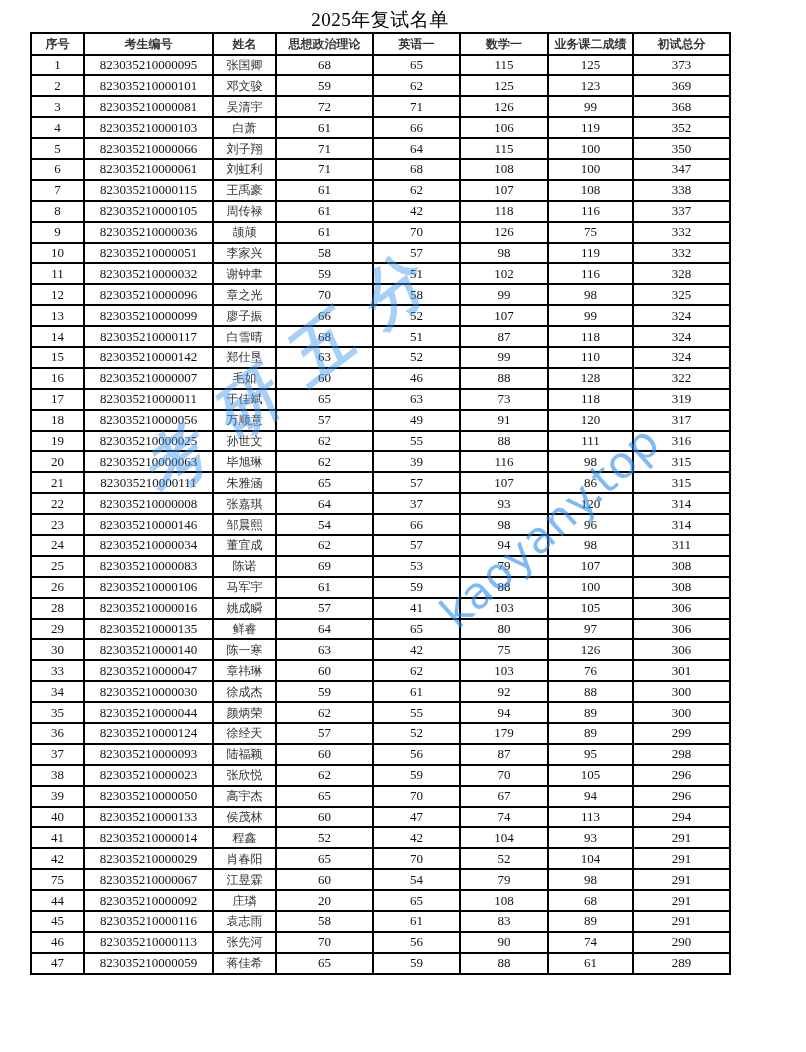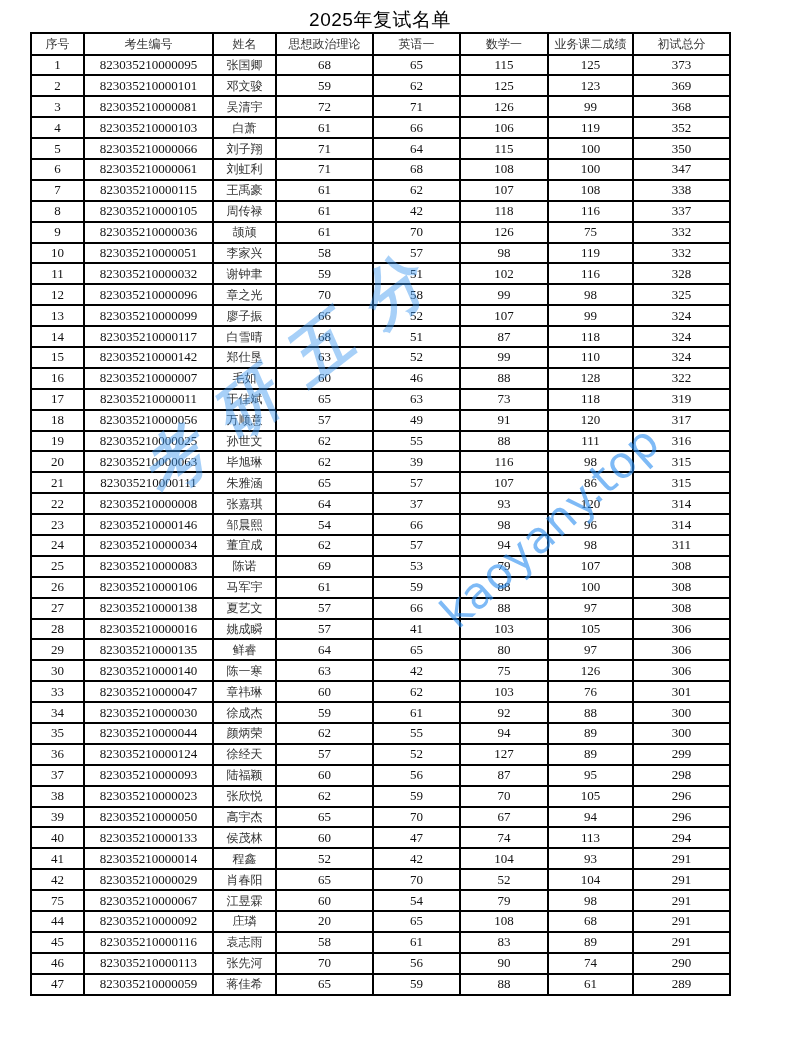--- a/index.html
+++ b/index.html
@@ -1,31 +1,31 @@
 <!DOCTYPE html>
 <html><head>
 <meta charset="utf-8">
 <style>
   html, body { margin: 0; padding: 0; background: #ffffff; }
   body { width: 806px; height: 1052px; position: relative; overflow: hidden; }
   .title {
     position: absolute; left: 0; top: 9px; width: 760px; text-align: center;
-    font-family: Liberation Sans, sans-serif; font-size: 19px; color: #000;
+    font-family: Liberation Serif, serif; font-size: 19px; color: #000;
     letter-spacing: 0.5px; line-height: 22px;
   }
   table.roster {
     position: absolute; left: 30px; top: 32px;
     border-collapse: collapse; table-layout: fixed;
     font-family: "Liberation Serif", "DejaVu Serif", serif; font-size: 13px; color: #111;
   }
   table.roster th, table.roster td {
     border: 2px solid #000; text-align: center; padding: 0; height: 18.9px;
     line-height: 18px; white-space: nowrap; overflow: hidden;
   }
-  table.roster th { font-weight: normal; color: #333; font-family: "DejaVu Sans", sans-serif; font-size: 12px; height: 19.5px; }
+  table.roster th { font-weight: bold; color: #333; font-family: "DejaVu Sans", sans-serif; font-size: 12px; height: 19.5px; }
   table.roster td.name { font-family: "DejaVu Sans", sans-serif; font-size: 12px; color: #333; }
   .wm {
     position: absolute; pointer-events: none; color: rgba(40,140,240,0.55);
   }
   .wm-cn {
     left: 175px; top: 430px; font-family: "DejaVu Serif", serif; font-size: 64px; font-style: italic;
     transform: rotate(-38deg); transform-origin: left bottom; letter-spacing: 28px;
     color: rgba(60,150,240,0.45); font-weight: bold;
   }
   .wm-en {
@@ -317,30 +317,20 @@
         <td>26</td>
         <td>823035210000106</td>
         <td class="name">马军宇</td>
         <td>61</td>
         <td>59</td>
         <td>88</td>
         <td>100</td>
         <td>308</td>
       </tr>
       <tr>
-        <td>27</td>
-        <td>823035210000138</td>
-        <td class="name">夏艺文</td>
-        <td>57</td>
-        <td>66</td>
-        <td>88</td>
-        <td>97</td>
-        <td>308</td>
-      </tr>
-      <tr>
         <td>28</td>
         <td>823035210000016</td>
         <td class="name">姚成瞬</td>
         <td>57</td>
         <td>41</td>
         <td>103</td>
         <td>105</td>
         <td>306</td>
       </tr>
       <tr>
@@ -392,21 +382,21 @@
         <td>94</td>
         <td>89</td>
         <td>300</td>
       </tr>
       <tr>
         <td>36</td>
         <td>823035210000124</td>
         <td class="name">徐经天</td>
         <td>57</td>
         <td>52</td>
-        <td>127</td>
+        <td>179</td>
         <td>89</td>
         <td>299</td>
       </tr>
       <tr>
         <td>37</td>
         <td>823035210000093</td>
         <td class="name">陆福颖</td>
         <td>60</td>
         <td>56</td>
         <td>87</td>

